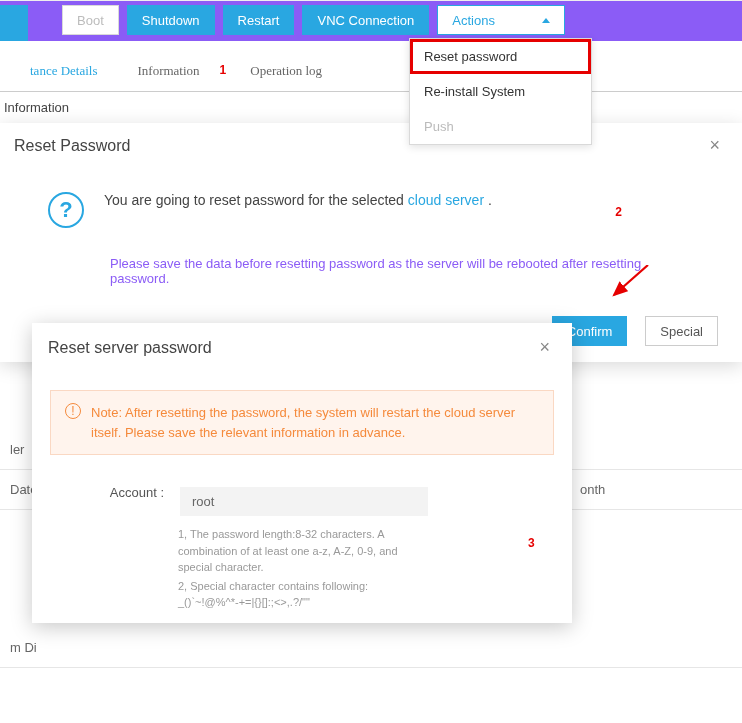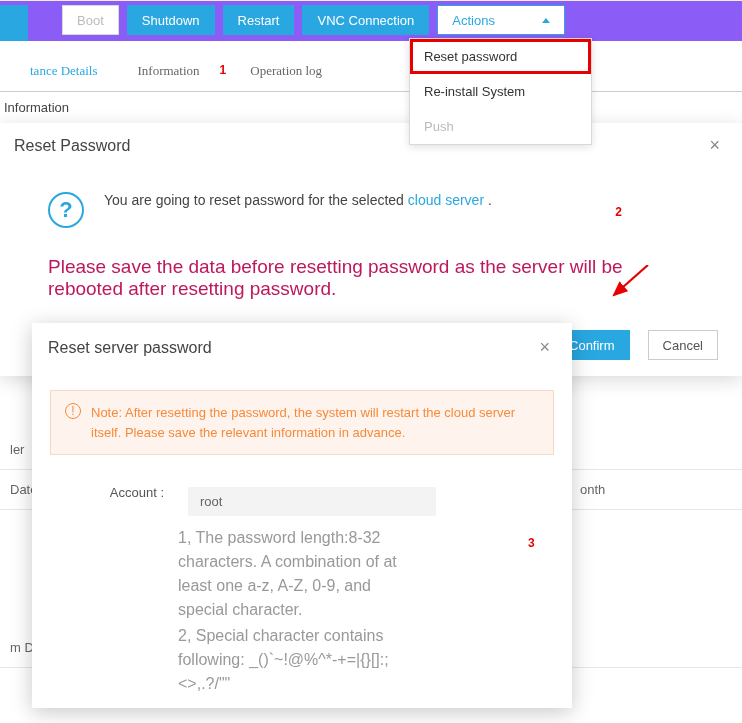--- a/index.html
+++ b/index.html
@@ -163,23 +163,23 @@
       flex-shrink: 0;
     }
     .modal1-text1 {
       color: #444;
       font-size: 14px;
     }
     .modal1-text1 .link {
       color: #29a7e1;
     }
     .modal1-text2 {
-      color: #be185d;
-      font-size: 19px;
-      padding: 18px 60px 0 48px;
+      color: #8b5cf6;
+      font-size: 13px;
+      padding: 18px 60px 0 110px;
     }
     .modal1-buttons {
       display: flex;
       justify-content: flex-end;
       gap: 18px;
       padding: 30px 24px 4px 0;
     }
     .btn-cancel-out {
       background: #fff;
       color: #555;
@@ -235,21 +235,21 @@
       color: #f58a3c;
       font-size: 12px;
       display: flex;
       align-items: center;
       justify-content: center;
     }
     .form-row {
       display: flex;
       align-items: flex-start;
       padding: 12px 18px 4px 18px;
-      gap: 24px;
+      gap: 16px;
     }
     .form-label {
       width: 114px;
       text-align: right;
       color: #555;
       font-size: 13px;
       padding-top: 6px;
     }
     .ro-field {
       background: #f3f3f3;
@@ -261,21 +261,21 @@
     }
     .inp {
       border: 1px solid #ccc;
       padding: 6px 10px;
       width: 248px;
       font-size: 13px;
       height: 30px;
     }
     .hint {
       color: #999;
-      font-size: 16px;
+      font-size: 11px;
       padding: 6px 0 0 146px;
       max-width: 380px;
       line-height: 1.5;
     }
 
     
     .red-arrow {
       position: absolute;
       top: 265px;
       left: 608px;
@@ -321,21 +321,21 @@
   <div class="modal1-body">
     <div class="q-circle">?</div>
     <div class="modal1-text1">
       <span>You are going to reset password for the selected </span><span class="link">cloud server</span><span> .</span>
       <span class="marker" style="position:absolute;right:120px;top:82px">2</span>
     </div>
   </div>
   <div class="modal1-text2">Please save the data before resetting password as the server will be rebooted after resetting password.</div>
   <div class="modal1-buttons">
     <button class="btn">Confirm</button>
-    <button class="btn btn-cancel-out">Cancel</button>
+    <button class="btn btn-cancel-out">Special</button>
   </div>
 </div>
 
 <svg class="red-arrow" width="48" height="40">
   <defs>
     <marker id="ah" markerWidth="8" markerHeight="8" refX="6" refY="3" orient="auto">
       <path d="M0,0 L7,3 L0,6 Z" fill="#e60000"></path>
     </marker>
   </defs>
   <line x1="40" y1="0" x2="6" y2="30" stroke="#e60000" stroke-width="2.2" marker-end="url(#ah)"></line>

